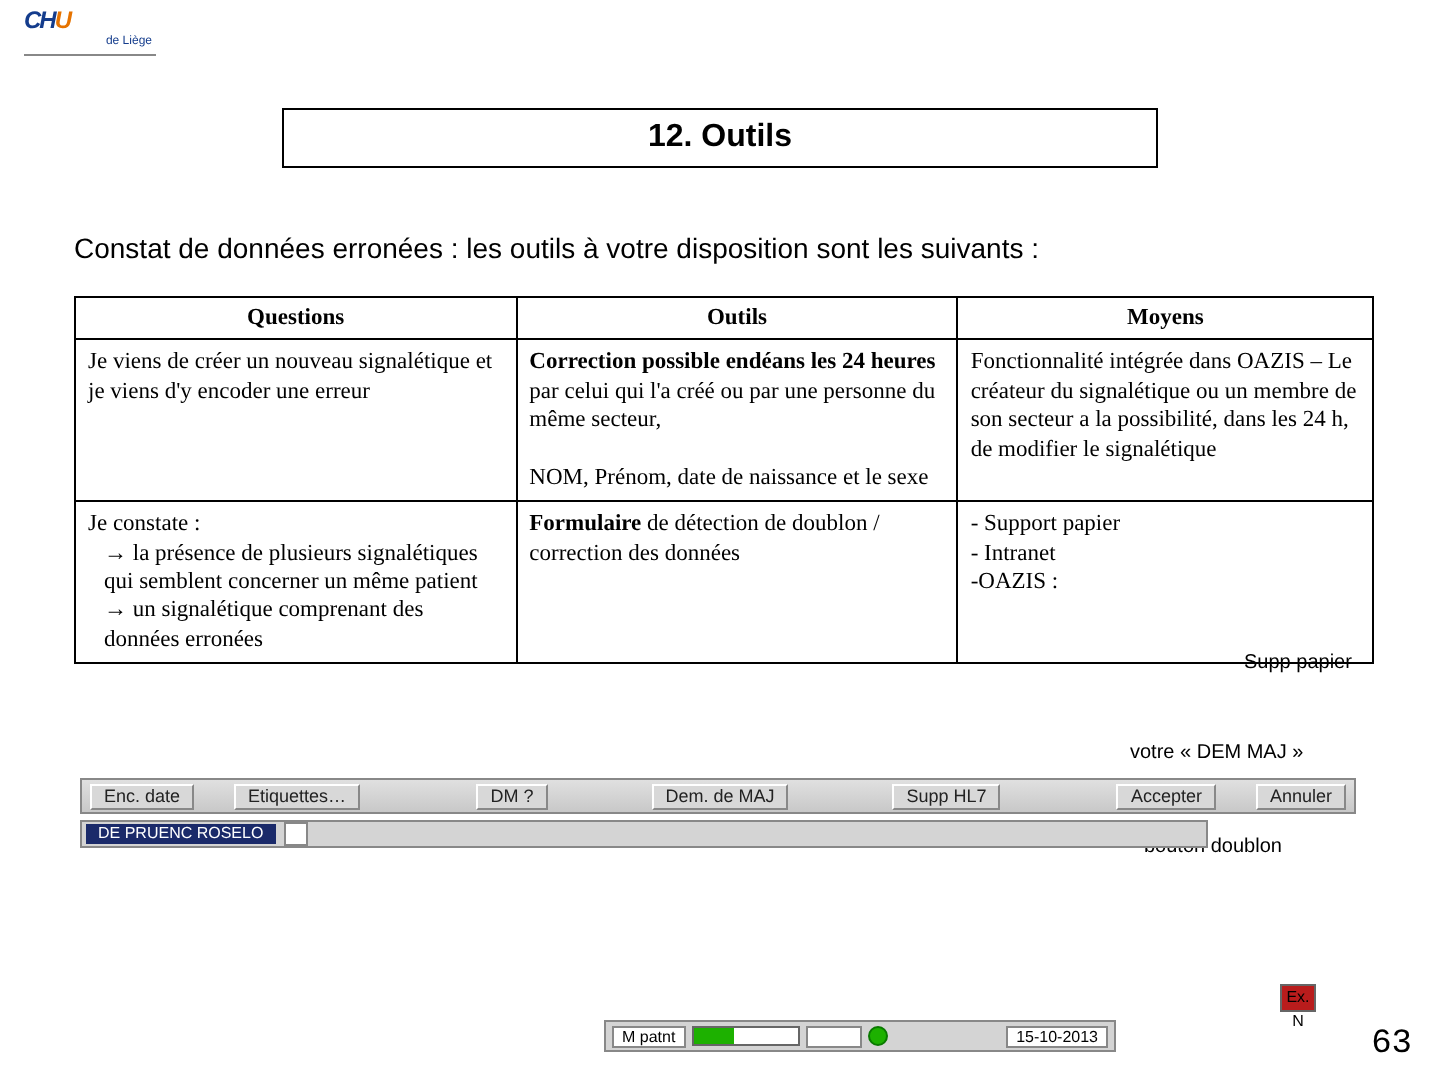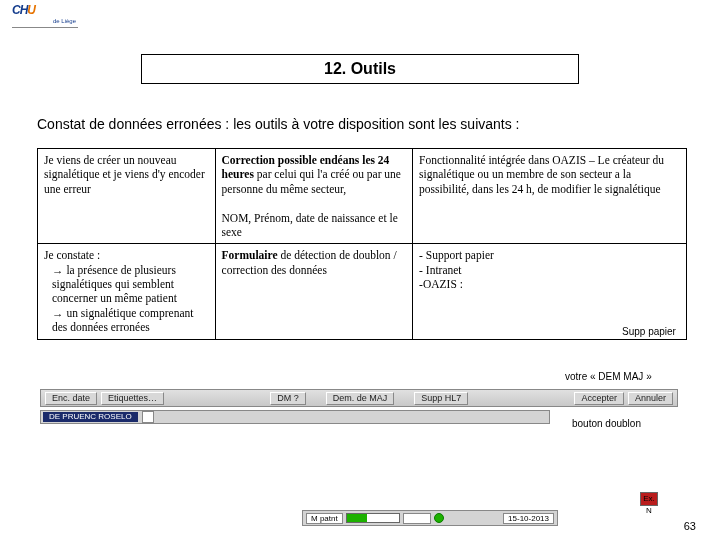--- a/index.html
+++ b/index.html
@@ -91,36 +91,36 @@
     position: absolute;
     font-family: Arial, sans-serif;
     font-size: 10px;
   }
   .supp-papier { top: 326px; left: 622px; }
   .btn-dem-maj { top: 371px; left: 565px; }
   .btn-doublon { top: 418px; left: 572px; }
   .page-num {
     position: absolute;
     bottom: 8px;
-    right: 24px;
-    font-family: Liberation Sans, sans-serif;
-    font-size: 11px;
+    right: 14px;
+    font-family: Liberation Mono, monospace;
+    font-size: 17px;
   }
   
   .ui-bar1 {
     position: absolute;
     top: 389px;
     left: 40px;
     width: 638px;
     height: 18px;
     background: linear-gradient(#e0e0e0,#c8c8c8);
     border: 1px solid #888;
     display: flex;
     align-items: center;
-    gap: 4px;
+    gap: 20px;
     padding: 0 4px;
     font-family: "MS Sans Serif", Arial, sans-serif;
     font-size: 9px;
     color: #222;
   }
   .ui-bar1 .btn {
     background: #d8d8d8;
     border: 1px solid #888;
     border-top-color: #fff;
     border-left-color: #fff;
@@ -128,21 +128,21 @@
     height: 13px;
     line-height: 11px;
     white-space: nowrap;
   }
   .ui-bar1 .sp { flex: 0 0 12px; }
   .ui-bar1 .grow { flex: 1; }
   .ui-bar2 {
     position: absolute;
     top: 410px;
     left: 40px;
-    width: 510px;
+    width: 564px;
     height: 14px;
     background: #d4d4d4;
     border: 1px solid #888;
     display: flex;
     align-items: center;
     font-family: "MS Sans Serif", Arial, sans-serif;
     font-size: 8px;
   }
   .ui-bar2 .chip {
     background: #1a2a6a;
@@ -224,20 +224,25 @@
   </span>
   <span class="liege">de Liège</span>
 </div>
 
 <div class="title-box">12. Outils</div>
 
 <div class="subtitle">Constat de données erronées : les outils à votre disposition sont les suivants :</div>
 
 <table class="main-table">
   <tbody>
+      <tr>
+    <th class="col-q">Questions</th>
+    <th class="col-o">Outils</th>
+    <th class="col-m">Moyens</th>
+  </tr>
   <tr>
     <td>Je viens de créer un nouveau signalétique et je viens d'y encoder une erreur</td>
     <td>
       <p><b>Correction possible endéans les 24 heures</b><span> par celui qui l'a créé ou par une personne du même secteur,</span></p>
       <br>
       <p> NOM, Prénom, date de naissance et le sexe</p>
     </td>
     <td>Fonctionnalité intégrée dans OAZIS – Le créateur du signalétique ou un membre de son secteur a la possibilité, dans les 24 h, de modifier le signalétique</td>
   </tr>
   <tr>

